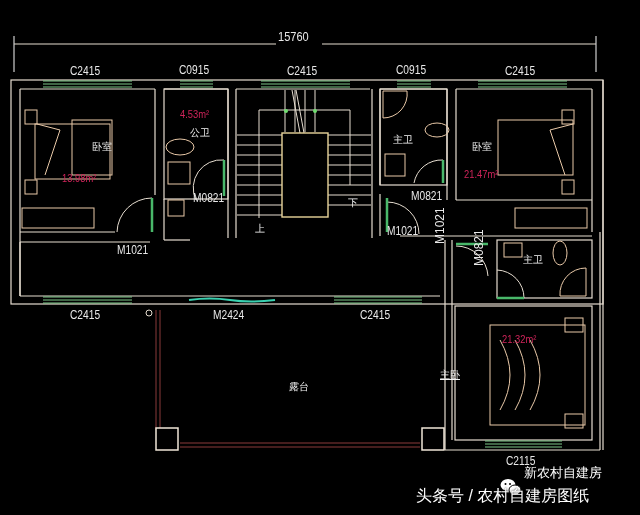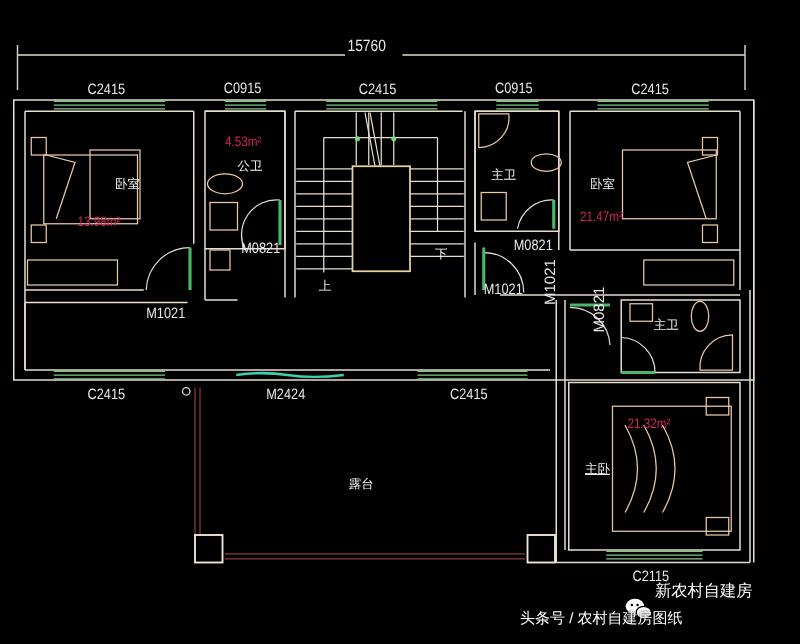--- a/index.html
+++ b/index.html
@@ -225,25 +225,25 @@
 <div class="area" style="left:62px;top:172px;">13.98m²</div>
 <div class="area" style="left:180px;top:108px;">4.53m²</div>
 <div class="room" style="left:190px;top:126px;font-family:Liberation Mono, monospace;">公卫</div>
 <div class="room" style="left:255px;top:222px;">上</div>
 <div class="room" style="left:348px;top:196px;">下</div>
 <div class="room" style="left:393px;top:133px;">主卫</div>
 <div class="room" style="left:472px;top:140px;">卧室</div>
 <div class="area" style="left:464px;top:168px;">21.47m²</div>
 <div class="room" style="left:523px;top:253px;">主卫</div>
 <div class="area" style="left:502px;top:333px;">21.32m²</div>
-<div class="room" style="left:468px;top:368px;text-decoration:underline;">主卧</div>
-<div class="room" style="left:279px;top:380px;">露台</div>
+<div class="room" style="left:440px;top:368px;text-decoration:underline;">主卧</div>
+<div class="room" style="left:289px;top:380px;">露台</div>
 
 <div class="wm" style="left:500px;top:478px;width:20px;height:16px;">
   <svg width="22" height="18" viewBox="0 0 22 18">
       <ellipse cx="8" cy="7" rx="7.5" ry="6" fill="#fff"></ellipse>
       <ellipse cx="15" cy="12" rx="6" ry="5" fill="#fff" stroke="#000" stroke-width="1"></ellipse>
       <circle cx="5.5" cy="6" r="1" fill="#000"></circle>
       <circle cx="10" cy="6" r="1" fill="#000"></circle>
     </svg>
 </div>
 <div class="wm" style="left:524px;top:464px;font-size:13px;">新农村自建房</div>
-<div class="wm" style="left:416px;top:486px;font-size:12px;">头条号 / 农村自建房图纸</div>
+<div class="wm" style="left:416px;top:486px;font-size:16px;">头条号 / 农村自建房图纸</div>
 
 </body></html>

